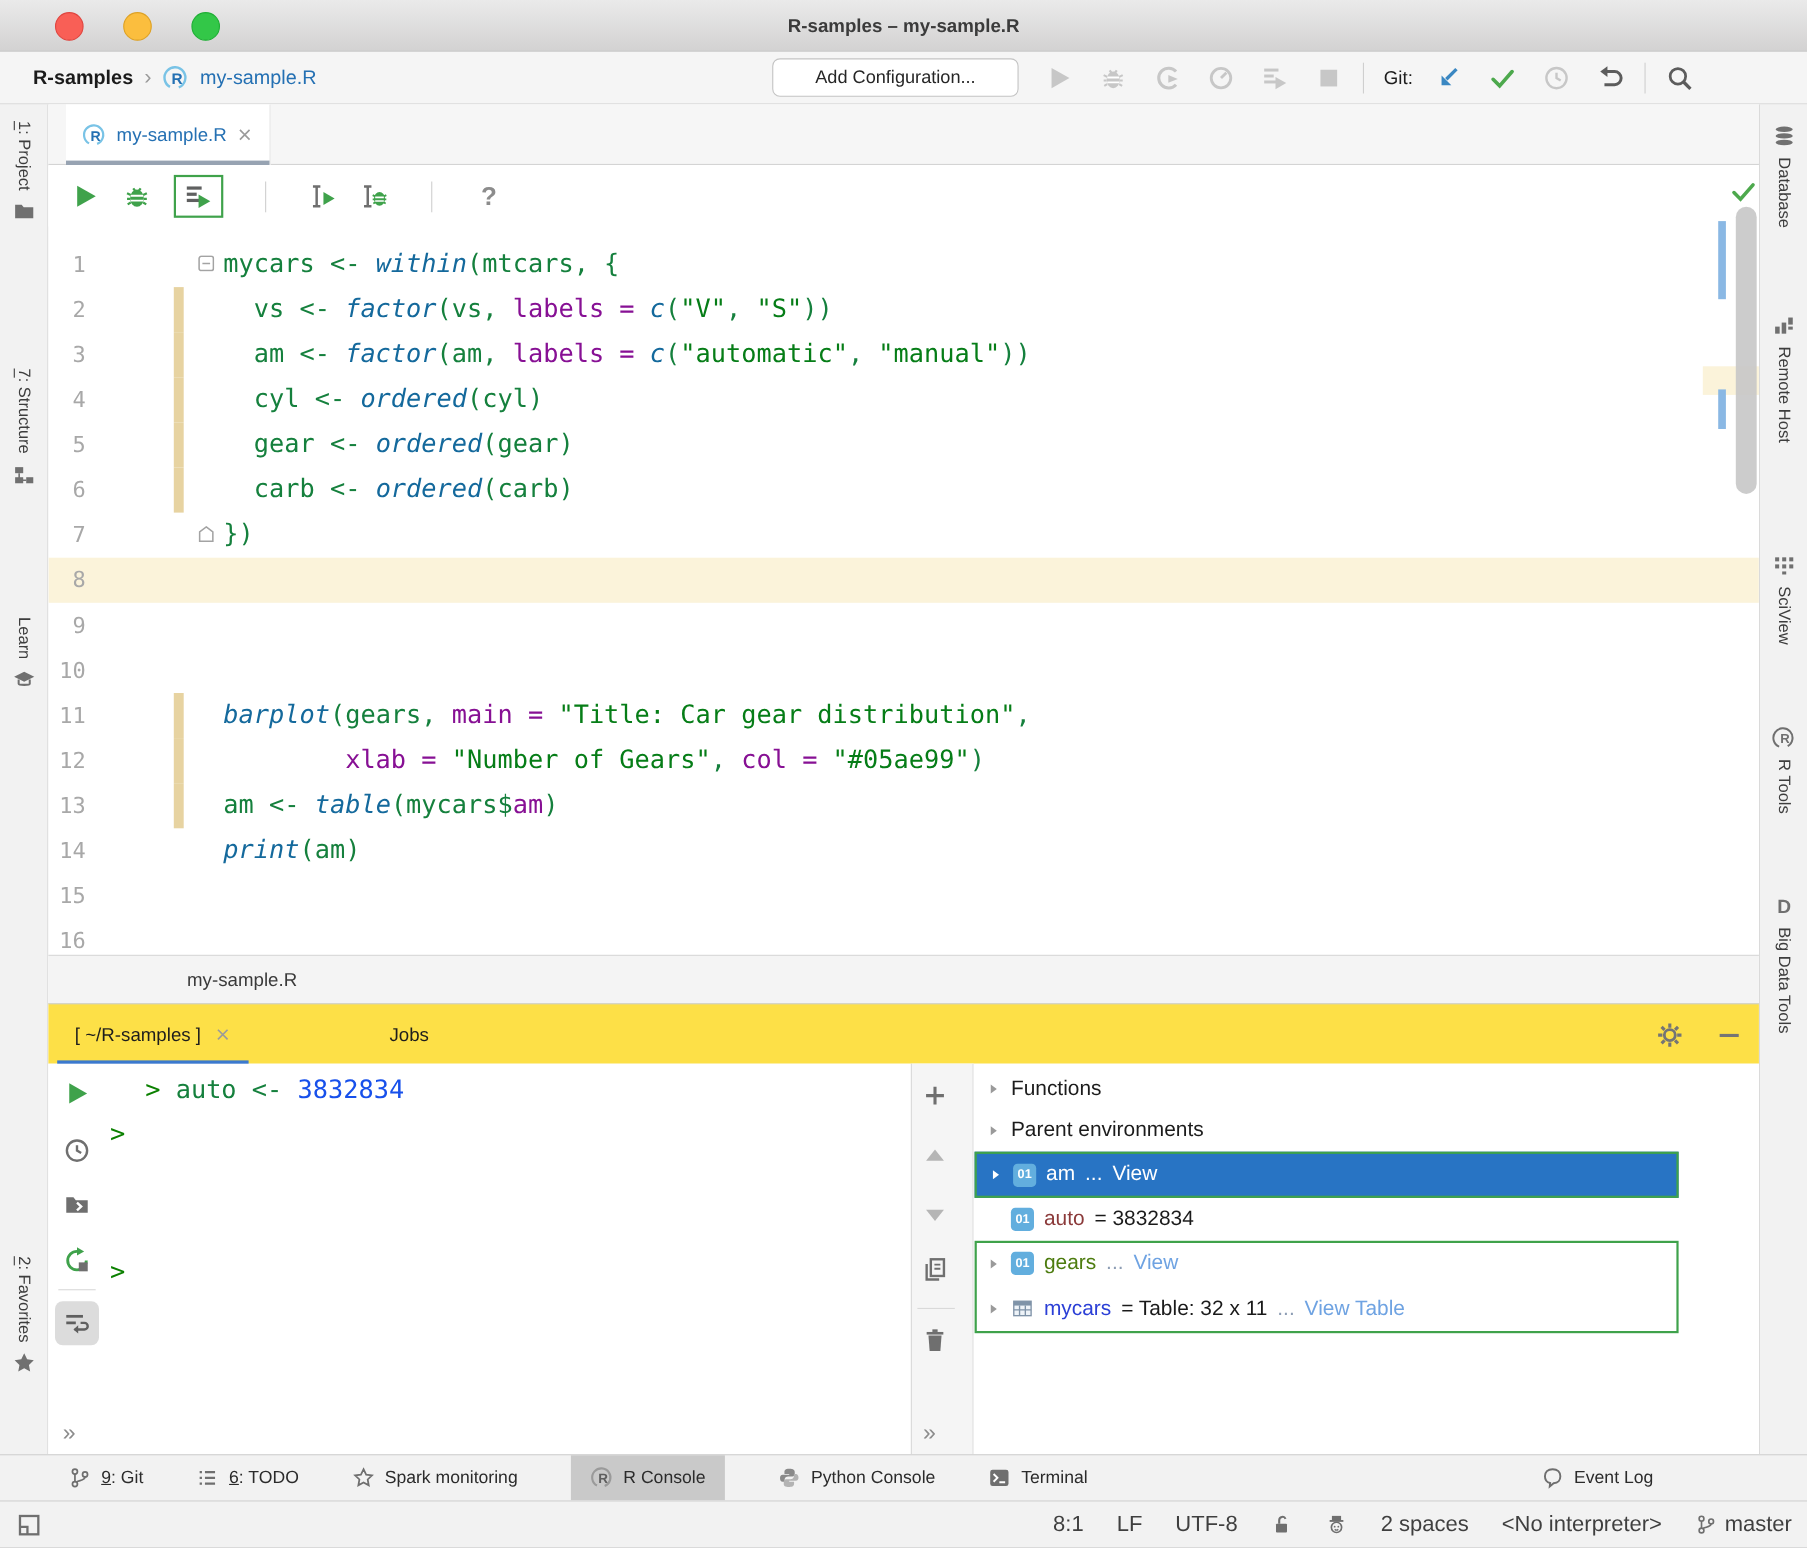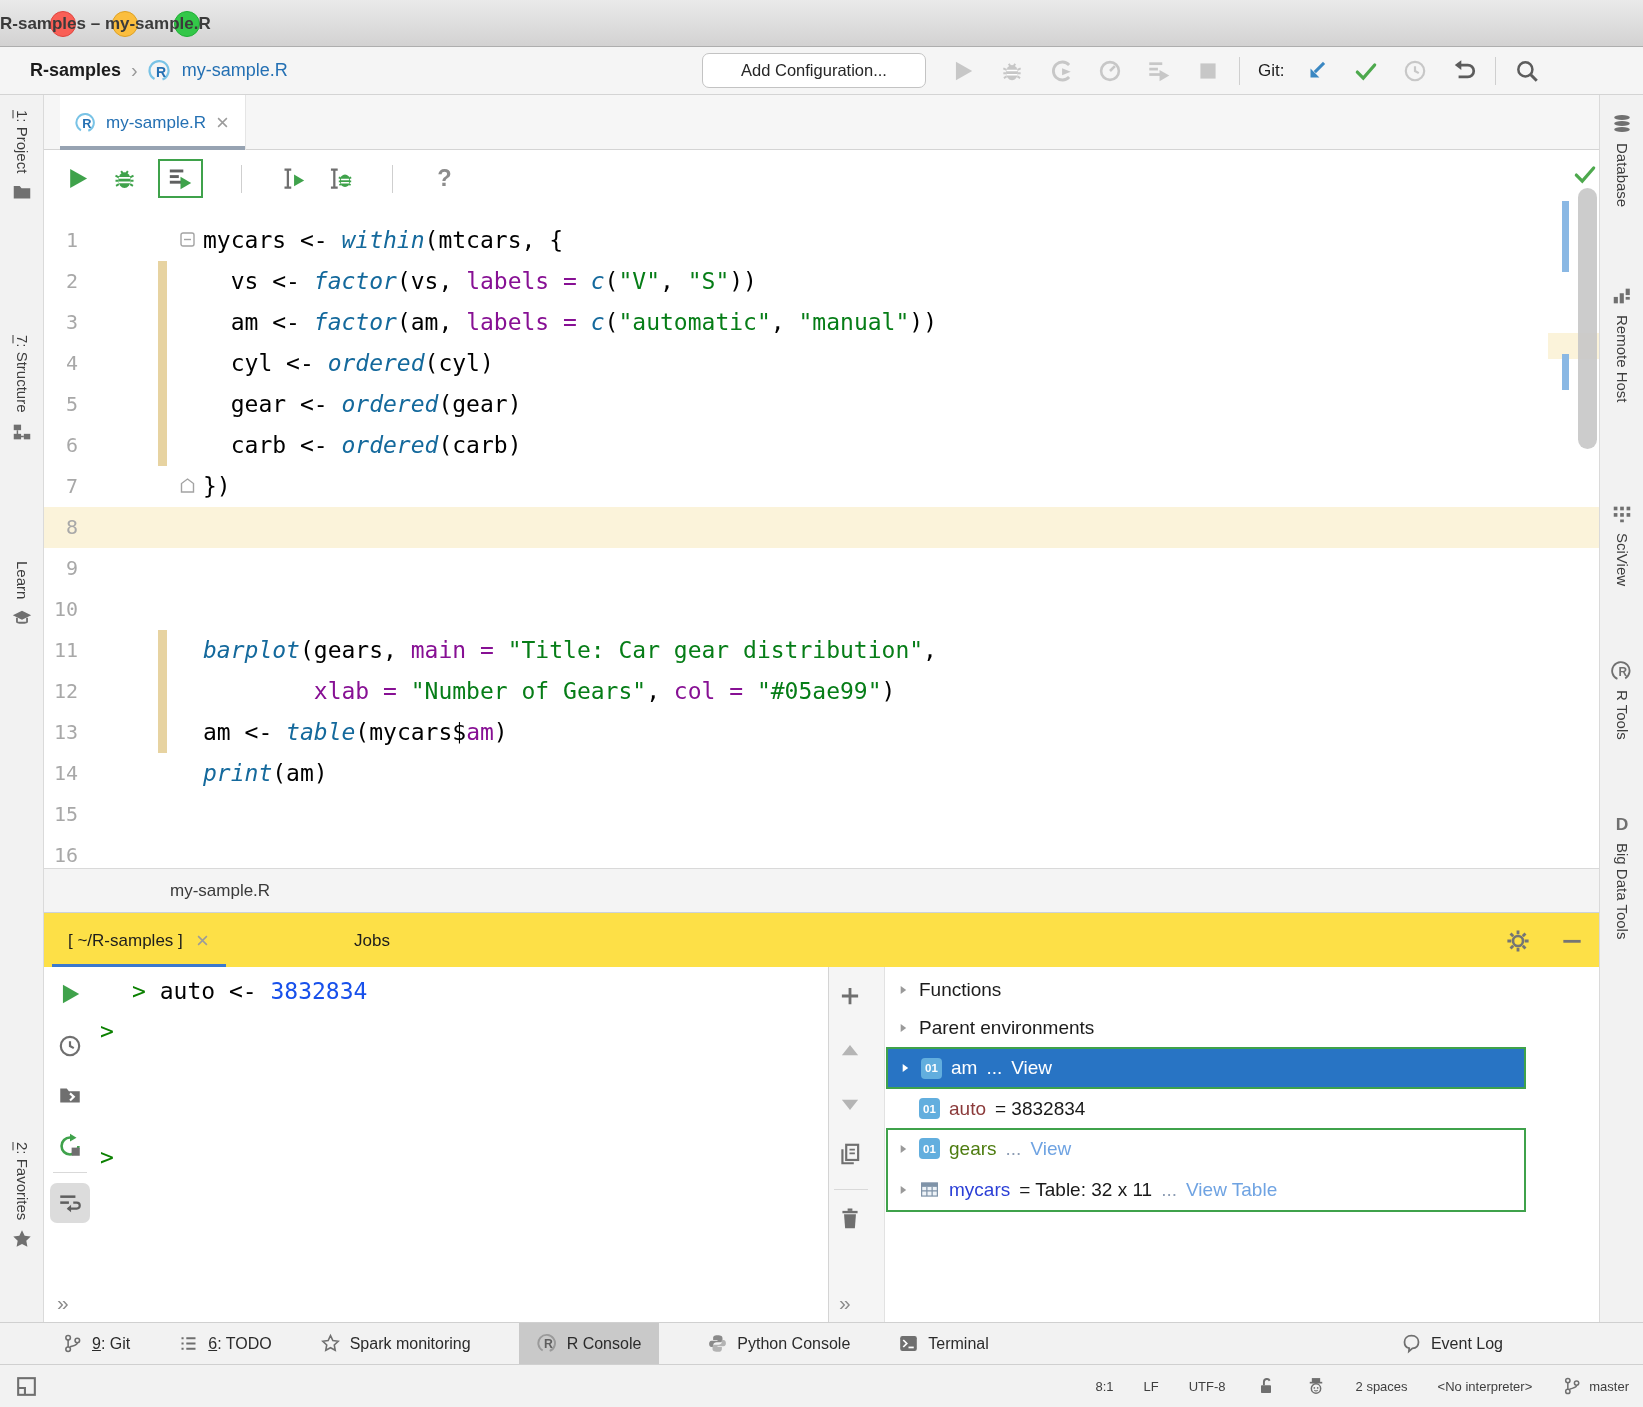--- a/index.html
+++ b/index.html
@@ -12,21 +12,21 @@
 
   
   .titlebar{position:absolute;left:0;top:0;right:0;height:47px;
     background:linear-gradient(#eaeaea,#d3d2d2);border-bottom:1px solid #aeaeae;}
   .lights{position:absolute;left:50px;top:11px;display:flex;gap:36px;}
   .light{width:26px;height:26px;border-radius:50%;}
   .light.red{background:#f95f56;border:1px solid #e0443e;}
   .light.yellow{background:#fbbe3e;border:1px solid #dea123;}
   .light.green{background:#33c748;border:1px solid #1eaf34;}
   .win-title{position:absolute;left:0;right:0;top:0;height:47px;line-height:47px;
-    text-align:left;font-size:17px;font-weight:600;color:#3b3b3b;}
+    text-align:center;font-size:17px;font-weight:600;color:#3b3b3b;}
 
   
   .toolbar{position:absolute;left:0;top:47px;right:0;height:48px;background:#f5f5f5;
     border-bottom:1px solid #d4d4d4;}
   .tb-left{position:absolute;left:30px;top:0;height:47px;display:flex;align-items:center;gap:10px;}
   .tb-project{font-size:18px;font-weight:bold;color:#1b1b1b;}
   .tb-sep{font-size:20px;color:#9a9a9a;}
   .tb-file{font-size:18px;color:#2470b3;}
   .tb-right{position:absolute;left:702px;top:0;height:47px;display:flex;align-items:center;}
   .add-config{width:224px;height:35px;background:#fff;border:1px solid #c3c3c3;border-radius:7px;
@@ -68,21 +68,21 @@
   
   .code-area{position:absolute;left:0;top:111px;right:0;height:662px;overflow:hidden;
     font-family:"DejaVu Sans Mono",monospace;font-size:23px;}
   .code-inner{padding-top:14px;}
   .code-line{position:relative;height:41px;line-height:41px;white-space:pre;}
   .code-line.current{background:#fbf3da;}
   .code-line .ln{position:absolute;left:0;width:34px;text-align:right;color:#a8a8a8;font-size:20px;}
   .code-line .chg{position:absolute;left:114px;top:0;bottom:0;width:9px;background:#e7d3a1;}
   .code-line .fold{position:absolute;left:136px;top:12px;width:15px;height:15px;color:#a3a3a3;}
   .code-line .code{position:absolute;left:159px;top:0;}
-  .sg-p{color:#000000;}
+  .sg-p{color:#15803d;}
   .sg-f{color:#14699c;font-style:italic;}
   .sg-a{color:#871094;}
   .sg-s{color:#067d17;}
   .sg-n{color:#1750eb;}
 
   
   .ok-check{position:absolute;left:1528px;top:66px;width:26px;height:26px;color:#3fa24b;}
   .scroll-thumb{position:absolute;left:1534px;top:93px;width:19px;height:261px;background:#c6c6c6;
     border-radius:10px;opacity:.9;}
   .mark-blue1{position:absolute;left:1518px;top:106px;width:7px;height:71px;background:#8ab8e4;}
@@ -153,21 +153,21 @@
   .tw-item{display:flex;align-items:center;gap:9px;height:100%;}
   .tw-item .ic{width:21px;height:21px;color:#6f6f6f;}
   .tw-item.active{background:#c9c9c9;padding:0 18px;}
   .tw-right{margin-left:auto;margin-right:140px;}
 
   
   .statusbar{position:absolute;left:0;top:1364px;right:0;height:43px;background:#f2f2f2;
     border-top:1px solid #d0d0d0;}
   .sb-left{position:absolute;left:14px;top:9px;width:25px;height:25px;color:#6f6f6f;}
   .sb-right{position:absolute;right:14px;top:0;height:42px;display:flex;align-items:center;gap:30px;
-    font-size:13px;color:#3f3f3f;}
+    font-size:20px;color:#3f3f3f;}
   .sb-item{display:flex;align-items:center;gap:7px;white-space:nowrap;}
   .sb-item .ic{width:20px;height:20px;color:#6f6f6f;}
 </style>
 </head>
 <body>
 
 <div id="window">
 
   <div class="titlebar">
     <div class="lights">

